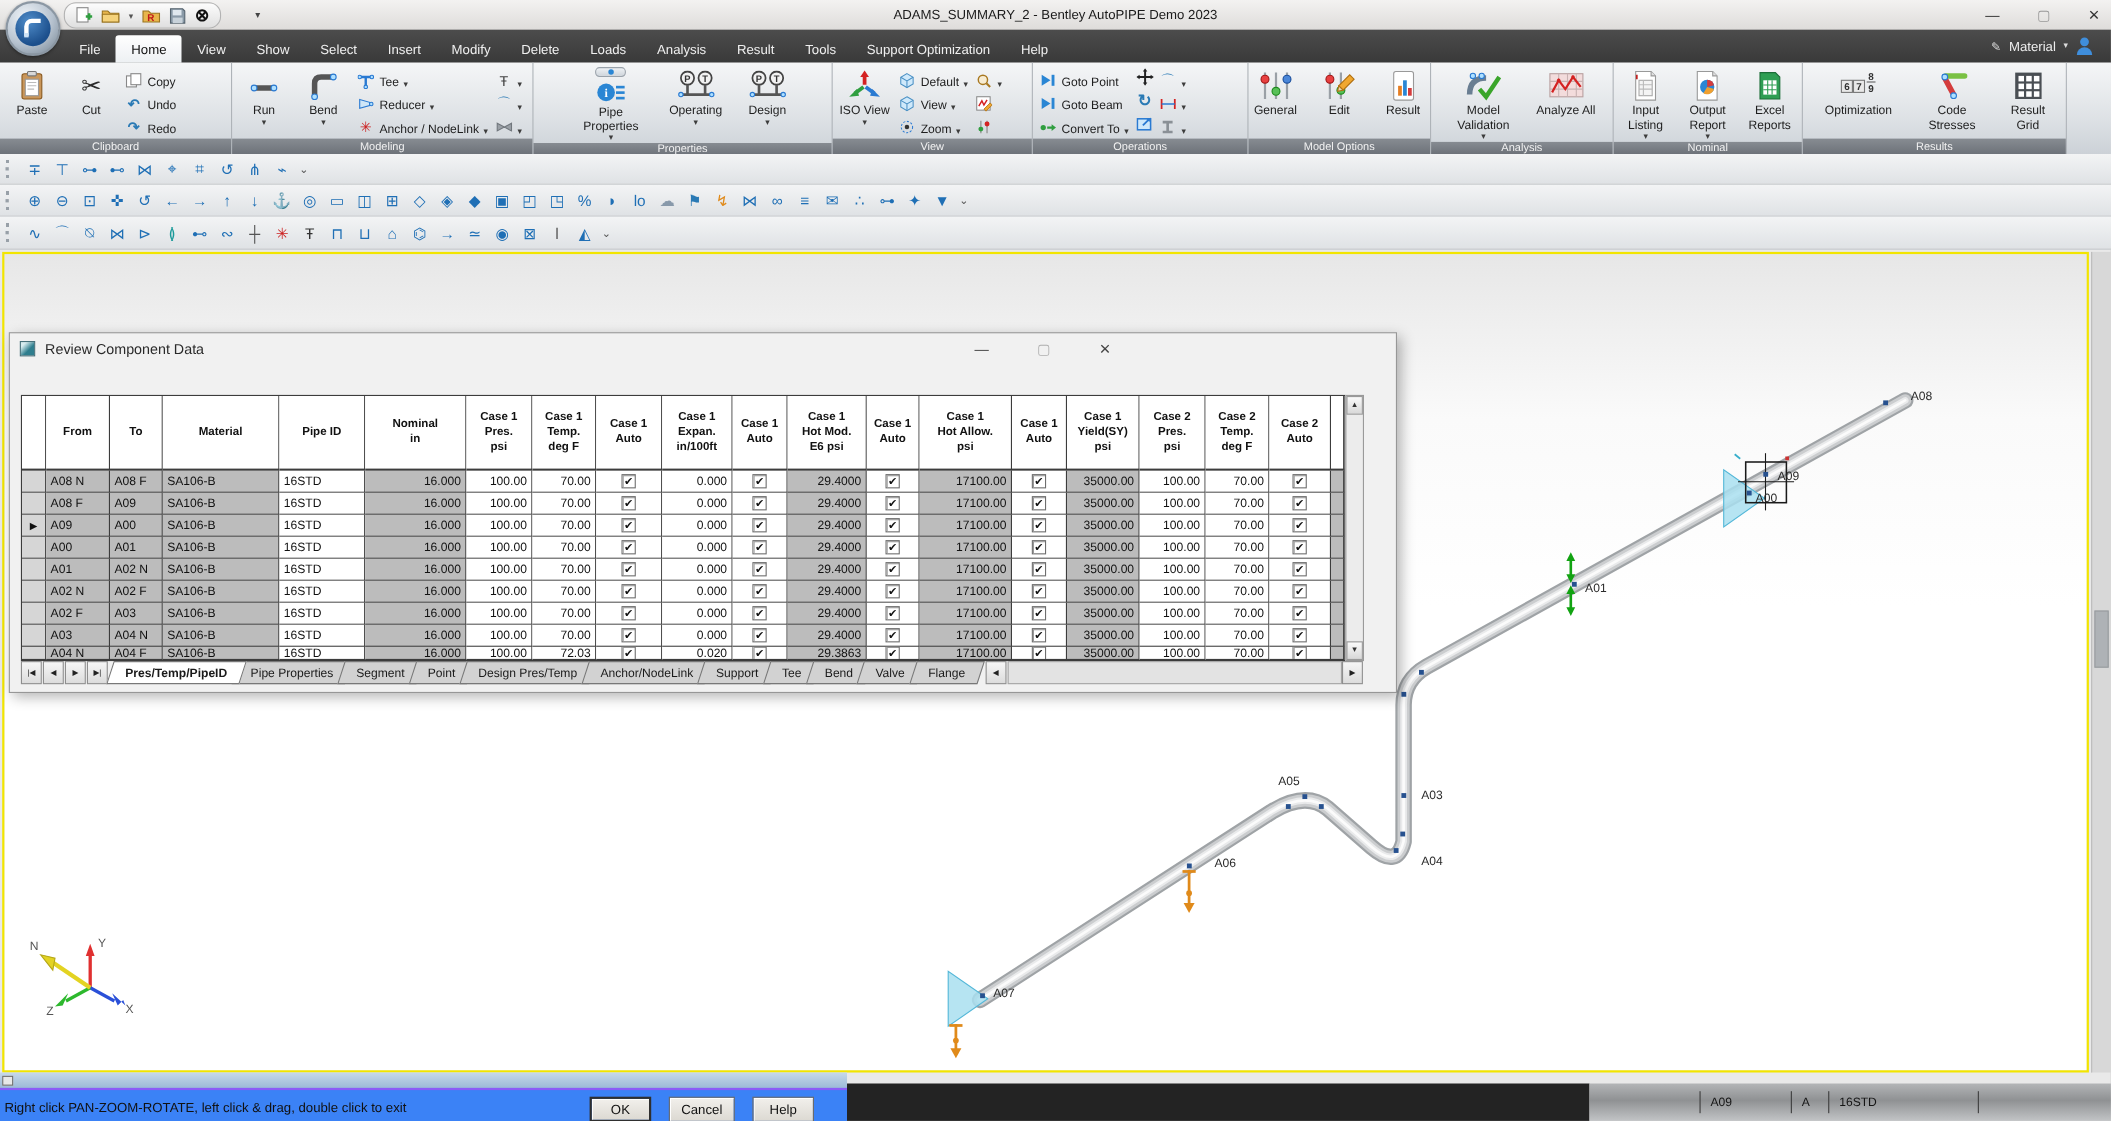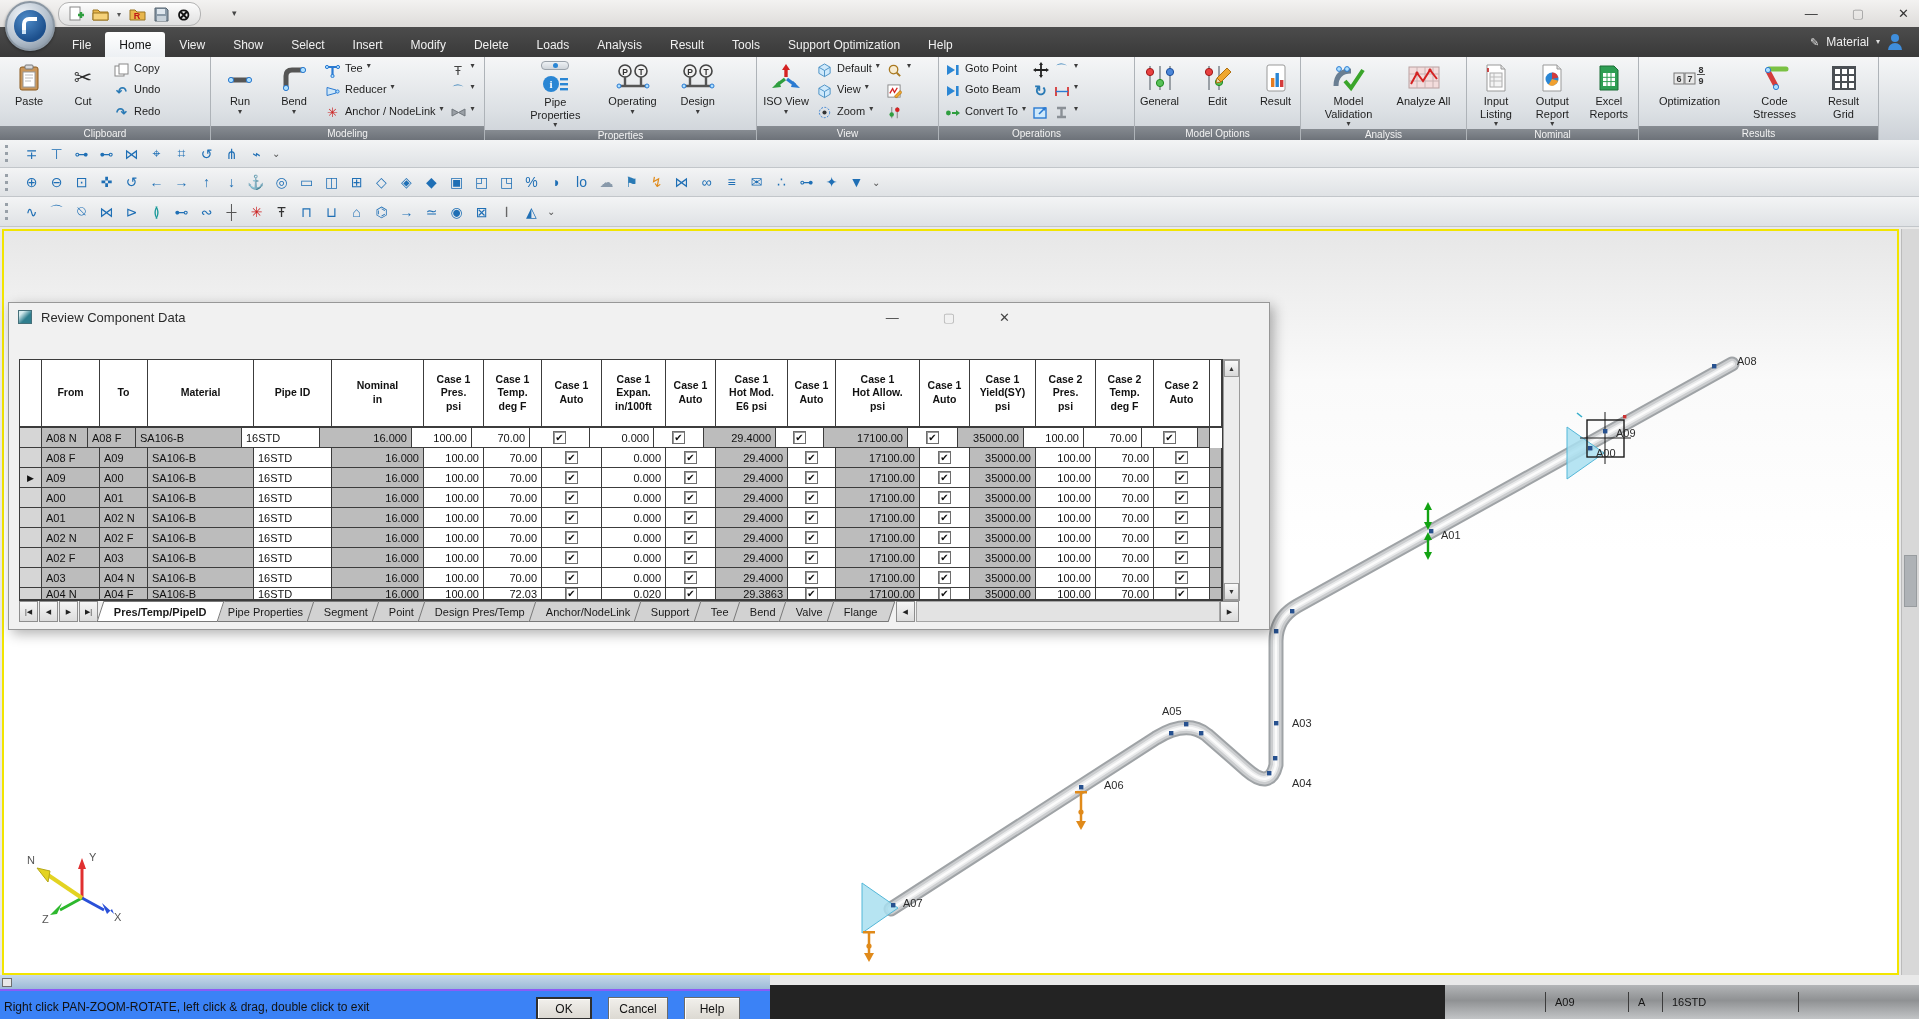--- a/index.html
+++ b/index.html
@@ -34,21 +34,21 @@
   
   .ribbon{position:absolute;top:57px;left:0;right:0;height:83px;background:linear-gradient(#f5f6f7,#dce0e4 65%,#ccd1d7);display:flex;}
   .rgroup{display:flex;flex-direction:column;border-right:1px solid #aeb3b8;box-sizing:border-box;}
   .rg-body{flex:1;display:flex;align-items:stretch;padding:3px 3px 0 3px;gap:2px;}
   .rg-label{height:14px;background:linear-gradient(#878c92,#6d7279);color:#f2f2f2;font-size:10px;display:flex;align-items:center;justify-content:center;white-space:nowrap;}
   .bigbtn{display:flex;flex-direction:column;align-items:center;justify-content:flex-start;padding:1px 3px;font-size:11px;color:#1e1e1e;text-align:center;line-height:1.15;border-radius:3px;min-width:46px;}
   .bigbtn .bicon{height:34px;display:flex;align-items:center;justify-content:center;}
   .bigbtn .blabel{white-space:pre-line;}
   .caret{font-size:8px;color:#3c3c3c;line-height:1;}
   .smallcol{display:flex;flex-direction:column;justify-content:space-around;padding:1px 2px;}
-  .smallbtn{display:flex;align-items:flex-start;gap:4px;font-size:11px;color:#1e1e1e;height:19px;white-space:nowrap;}
+  .smallbtn{display:flex;align-items:flex-end;gap:4px;font-size:11px;color:#1e1e1e;height:19px;white-space:nowrap;}
   .micon{width:17px;height:16px;display:inline-flex;align-items:center;justify-content:center;font-size:13px;color:#2a7ab5;}
   .micon.red{color:#cc2222;}
   .micon.dark{color:#444;}
   .opgrid{display:grid;grid-template-columns:auto auto;grid-auto-rows:19px;align-content:space-around;column-gap:4px;padding:1px 2px;}
   .pill{width:26px;height:7px;border-radius:4px;background:linear-gradient(#eef1f4,#cfd5db);border:1px solid #9aa2aa;display:flex;align-items:center;justify-content:center;margin-bottom:2px;}
   .pill i{width:5px;height:5px;border-radius:50%;background:#2a86d4;}
 
   
   .toolbar{position:absolute;left:0;right:0;background:linear-gradient(#f3f4f5,#dfe2e5);border-bottom:1px solid #c2c6ca;display:flex;align-items:center;padding-left:5px;box-sizing:border-box;}
   .grip{width:5px;height:17px;border-left:3px dotted #98a0a8;margin-right:6px;}
@@ -101,20 +101,21 @@
   .sb-right{position:absolute;left:1445px;top:985px;width:474px;height:34px;background:linear-gradient(#b3b5b7,#8f9193 45%,#c2c4c6);display:flex;align-items:center;}
   .sb-spacer{width:100px;height:100%;}
   .sb-field{height:20px;border-left:1px solid #3c3c3c;display:flex;align-items:center;padding-left:9px;font-size:11px;color:#151515;box-sizing:border-box;}
 </style>
 </head>
 <body>
 
 <div id="app">
 
   <div class="titlebar">
+    <div class="title-text">ADAMS_SUMMARY_2 - Bentley AutoPIPE Demo 2023</div>
     <div class="win-controls">
       <span>—</span>
       <span class="wc-max">▢</span>
       <span>✕</span>
     </div>
   </div>
   <div class="app-button">
     <div class="inner">
       <svg width="22" height="22" viewBox="0 0 22 22">
           <path d="M5 18 V9 a5 5 0 0 1 5-5 h8" fill="none" stroke="#fff" stroke-width="4"></path>
@@ -944,21 +945,21 @@
             <div>Case 2</div>
             <div>Auto</div>
           </div>
           <div class="th" style="width: 12px;">
             <div></div>
           </div>
         </div>
       <div id="grid-body">
           <div class="gr">
             <div class="td sel" style="width: 22px;"></div>
-            <div class="td gray" style="width: 46px;">A08 N</div>
+            <div class="td gray" style="width: 58px;">A08 N</div>
             <div class="td gray" style="width: 48px;">A08 F</div>
             <div class="td gray" style="width: 106px;">SA106-B</div>
             <div class="td white" style="width: 78px;">16STD</div>
             <div class="td gray right" style="width: 92px;">16.000</div>
             <div class="td white right" style="width: 60px;">100.00</div>
             <div class="td white right" style="width: 58px;">70.00</div>
             <div class="td check" style="width: 60px;">
               <div class="chk">✔</div>
             </div>
             <div class="td white right" style="width: 64px;">0.000</div>

